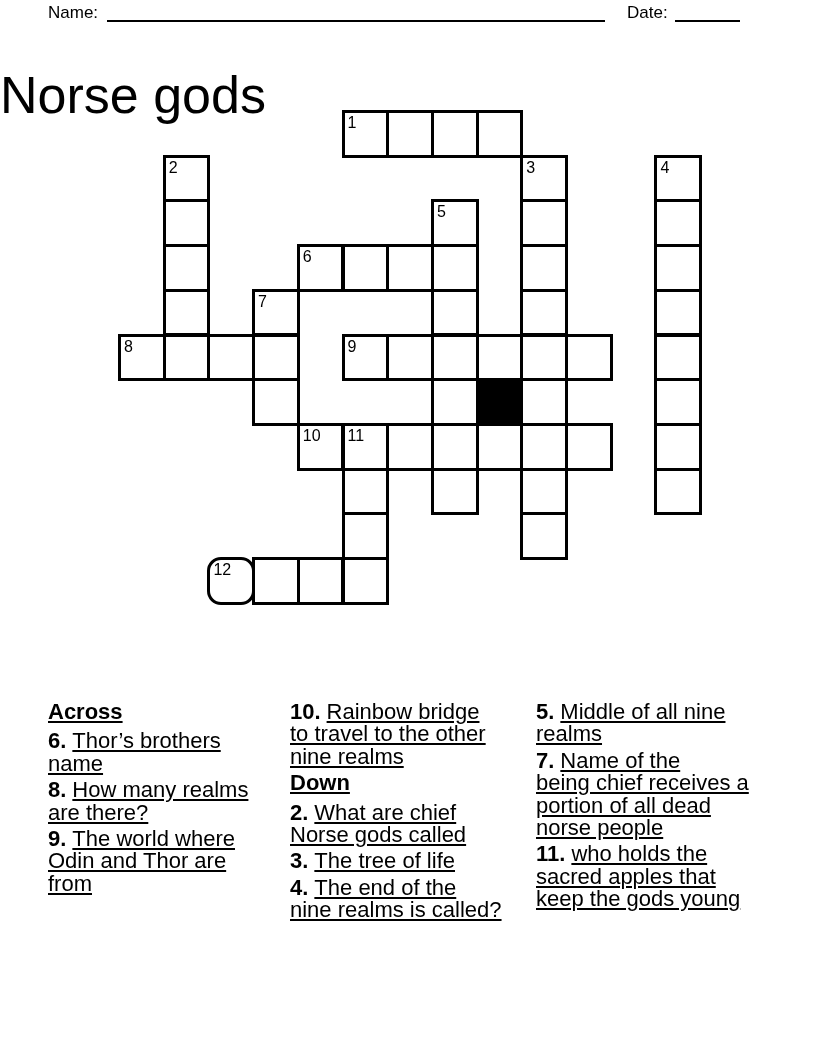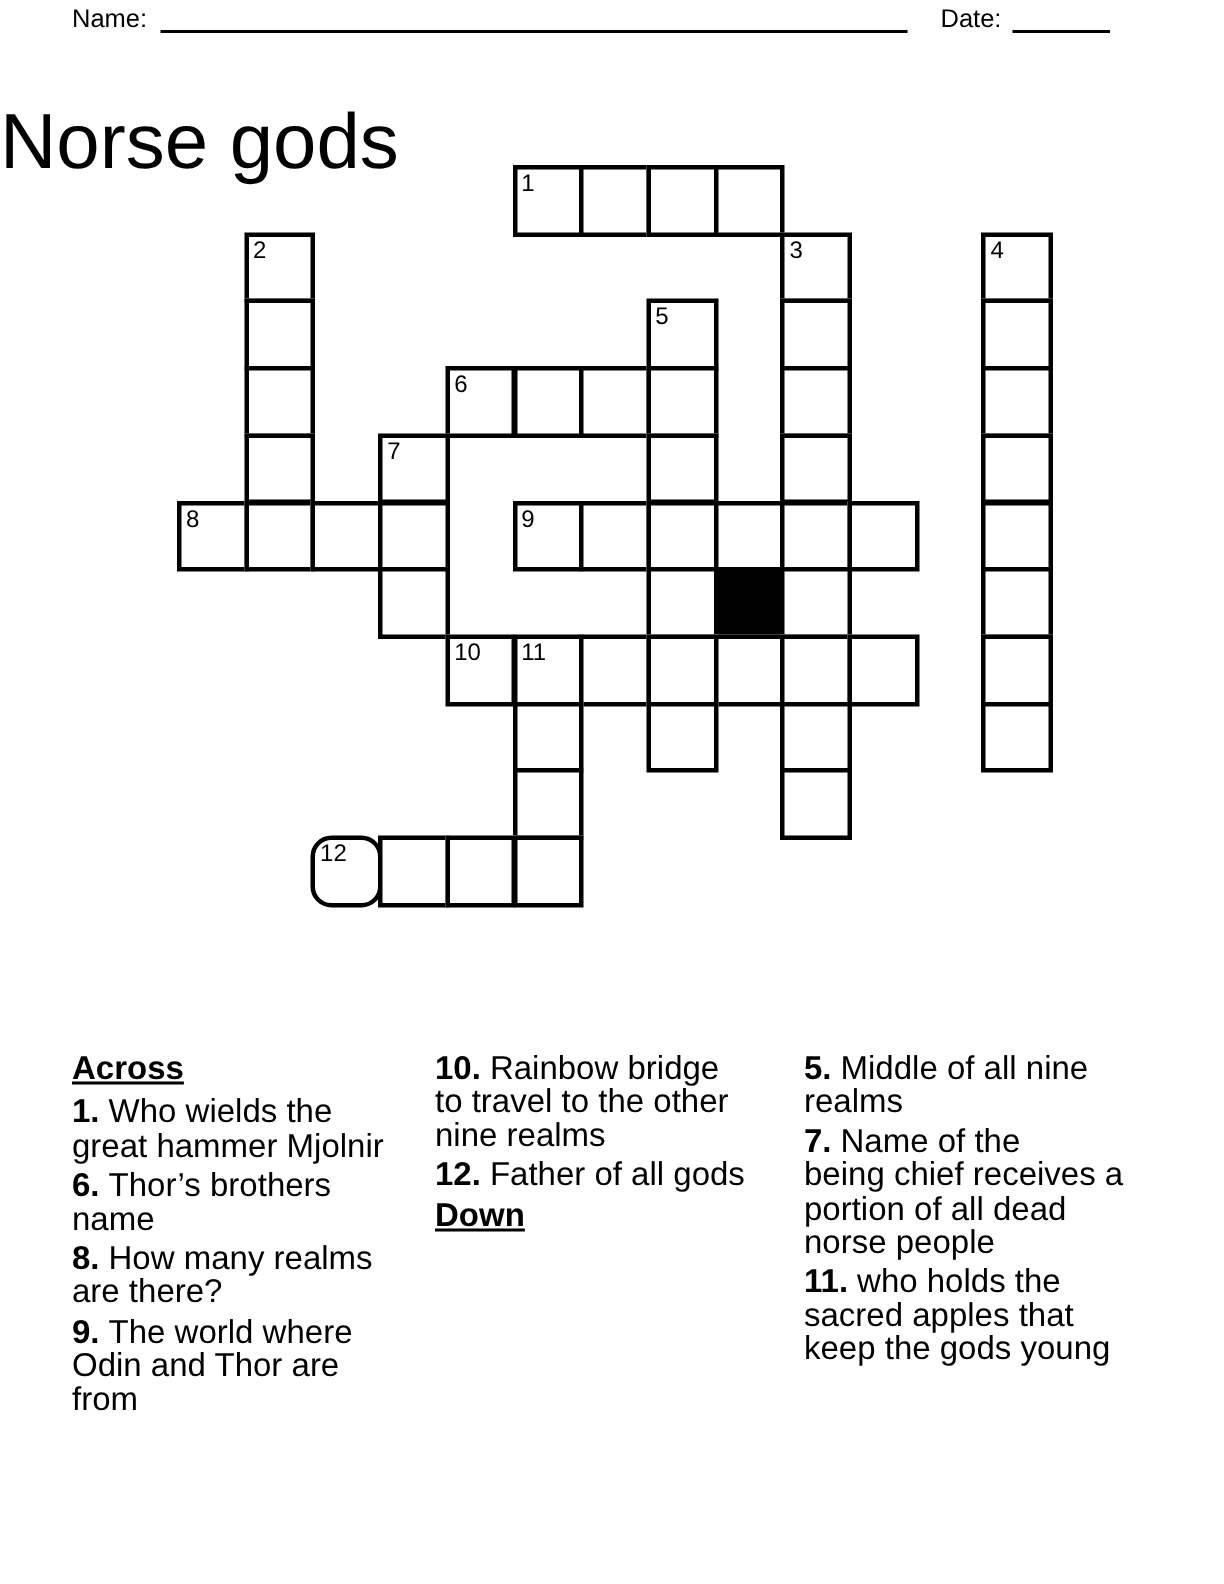--- a/index.html
+++ b/index.html
@@ -35,21 +35,21 @@
   .ccol { position:absolute; top:701px; font-size:22px; line-height:22.4px; }
   #ccol1 { left:48px;  width:262px; }
   #ccol2 { left:290px; width:252px; }
   #ccol3 { left:536px; width:248px; }
   .clue-hdr {
     font-size:22px; font-weight:bold; text-decoration:underline;
     margin:0 0 7px 0;
   }
   .clue { margin:0 0 4px 0; }
   .clue .num { font-weight:bold; margin-right:6px; }
-  .clue .txt { white-space:pre-line; }
+  .clue .txt { white-space:pre-line;text-decoration:underline; }
 </style>
 </head>
 <body>
 
 <div class="page">
 
   <span class="hdr-label" id="name-label">Name:</span>
   <div class="fill-line" id="name-line"></div>
   <span class="hdr-label" id="date-label">Date:</span>
   <div class="fill-line" id="date-line"></div>
@@ -136,40 +136,44 @@
         <span class="cellnum">12</span>
       </div>
       <div class="cell" style="left: 134.1px; top: 447px;"></div>
       <div class="cell" style="left: 178.8px; top: 447px;"></div>
       <div class="cell" style="left: 223.5px; top: 447px;"></div>
     </div>
 
   <div class="ccol" id="ccol1">
     <h2 class="clue-hdr">Across</h2>
     <div id="across-list-1">
-        <p class="clue"><b class="num">1.</b><span class="txt">Who wields the
-great hammer Mjolnir</span></p>
         <p class="clue"><b class="num">6.</b><span class="txt">Thor’s brothers
 name</span></p>
         <p class="clue"><b class="num">8.</b><span class="txt">How many realms
 are there?</span></p>
         <p class="clue"><b class="num">9.</b><span class="txt">The world where
 Odin and Thor are
 from</span></p>
       </div>
   </div>
 
   <div class="ccol" id="ccol2">
     <div id="across-list-2">
         <p class="clue"><b class="num">10.</b><span class="txt">Rainbow bridge
 to travel to the other
 nine realms</span></p>
-        <p class="clue"><b class="num">12.</b><span class="txt">Father of all gods</span></p>
       </div>
     <h2 class="clue-hdr">Down</h2>
+    <div id="down-list-1">
+        <p class="clue"><b class="num">2.</b><span class="txt">What are chief
+Norse gods called</span></p>
+        <p class="clue"><b class="num">3.</b><span class="txt">The tree of life</span></p>
+        <p class="clue"><b class="num">4.</b><span class="txt">The end of the
+nine realms is called?</span></p>
+      </div>
   </div>
 
   <div class="ccol" id="ccol3">
     <div id="down-list-2">
         <p class="clue"><b class="num">5.</b><span class="txt">Middle of all nine
 realms</span></p>
         <p class="clue"><b class="num">7.</b><span class="txt">Name of the
 being chief receives a
 portion of all dead
 norse people</span></p>

